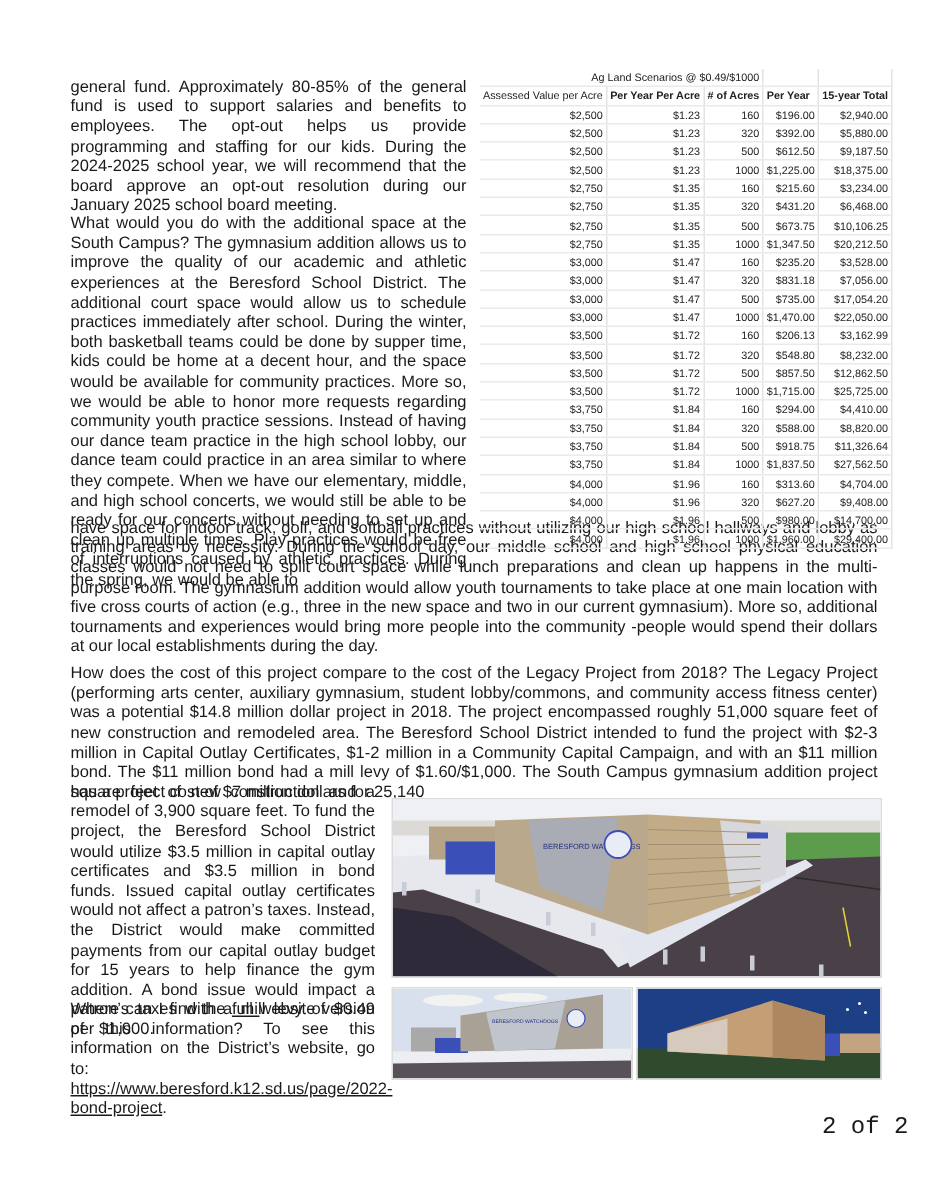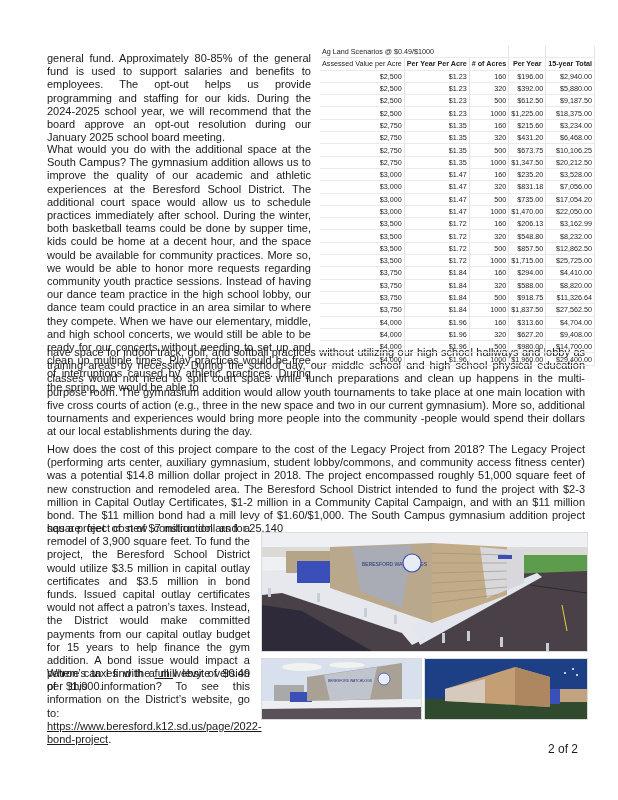--- a/index.html
+++ b/index.html
@@ -7,31 +7,31 @@
          font-family: "Liberation Sans", sans-serif; color: #1a1a1a; }
   .p { position: absolute; font-size: 11px; line-height: 13.2px; text-align: justify; margin: 0; }
   .p b { font-weight: normal; }
   .p a { color: #1a1a1a; text-decoration: underline; }
 
   
   .tbl { position: absolute; left: 320px; top: 46px; border-collapse: collapse;
          font-size: 7.2px; line-height: 11px; color: #222; }
   .tbl td, .tbl th { padding: 0 2px; height: 11.3px; white-space: nowrap;
          border-right: 1px solid #e3e3e3; border-bottom: 1px solid #eaeaea; }
-  .tbl th { font-weight: bold; text-align: center; }
+  .tbl th { font-weight: bold; text-align: left; }
   .tbl th.first { font-weight: normal; }
   .tbl td { text-align: right; }
-  .tbl .title-cell { text-align: left; font-weight: normal; border-right: 1px solid #e3e3e3; }
+  .tbl .title-cell { text-align: right; font-weight: normal; border-right: 1px solid #e3e3e3; }
   .c1 { width: 80px; } .c2 { width: 58px; } .c3 { width: 36px; } .c4 { width: 35px; } .c5 { width: 43px; }
 
   
   .img { position: absolute; overflow: hidden; border: 1px solid #dcdcdc; }
   .img svg { display: block; width: 100%; height: 100%; }
 
-  .page-num { position: absolute; left: 548px; top: 742px; font-size: 12px; }
+  .page-num { position: absolute; left: 548px; top: 742px; font-size: 16px; font-family: Liberation Mono, monospace; }
 </style>
 </head>
 <body>
 
 <p class="p" style="left:47px; top:52px; width:264px;">general fund.  Approximately 80-85% of the general fund is used to support salaries and benefits to employees. The opt-out helps us provide programming and staffing for our kids. During the 2024-2025 school year, we will recommend that the board approve an opt-out resolution during our January 2025 school board meeting.</p>
 
 <p class="p" style="left:47px; top:143px; width:264px;"><b>What would you do with the additional space at the South Campus?</b><span> The gymnasium addition allows us to improve the quality of our academic and athletic experiences at the Beresford School District. The additional court space would allow us to schedule practices immediately after school. During the winter, both basketball teams could be done by supper time, kids could be home at a decent hour, and the space would be available for community practices. More so, we would be able to honor more requests regarding community youth practice sessions. Instead of having our dance team practice in the high school lobby, our dance team could practice in an area similar to where they compete. When we have our elementary, middle, and high school concerts, we would still be able to be ready for our concerts without needing to set up and clean up multiple times. Play practices would be free of interruptions caused by athletic practices. During the spring, we would be able to</span></p>
 
 <p class="p" style="left:47px; top:346px; width:538px;">have space for indoor track, golf, and softball practices without utilizing our high school hallways and lobby as training areas by necessity. During the school day, our middle school and high school physical education classes would not need to split court space while lunch preparations and clean up happens in the multi-purpose room. The gymnasium addition would allow youth tournaments to take place at one main location with five cross courts of action (e.g., three in the new space and two in our current gymnasium). More so, additional tournaments and experiences would bring more people into the community -people would spend their dollars at our local establishments during the day.</p>
 

